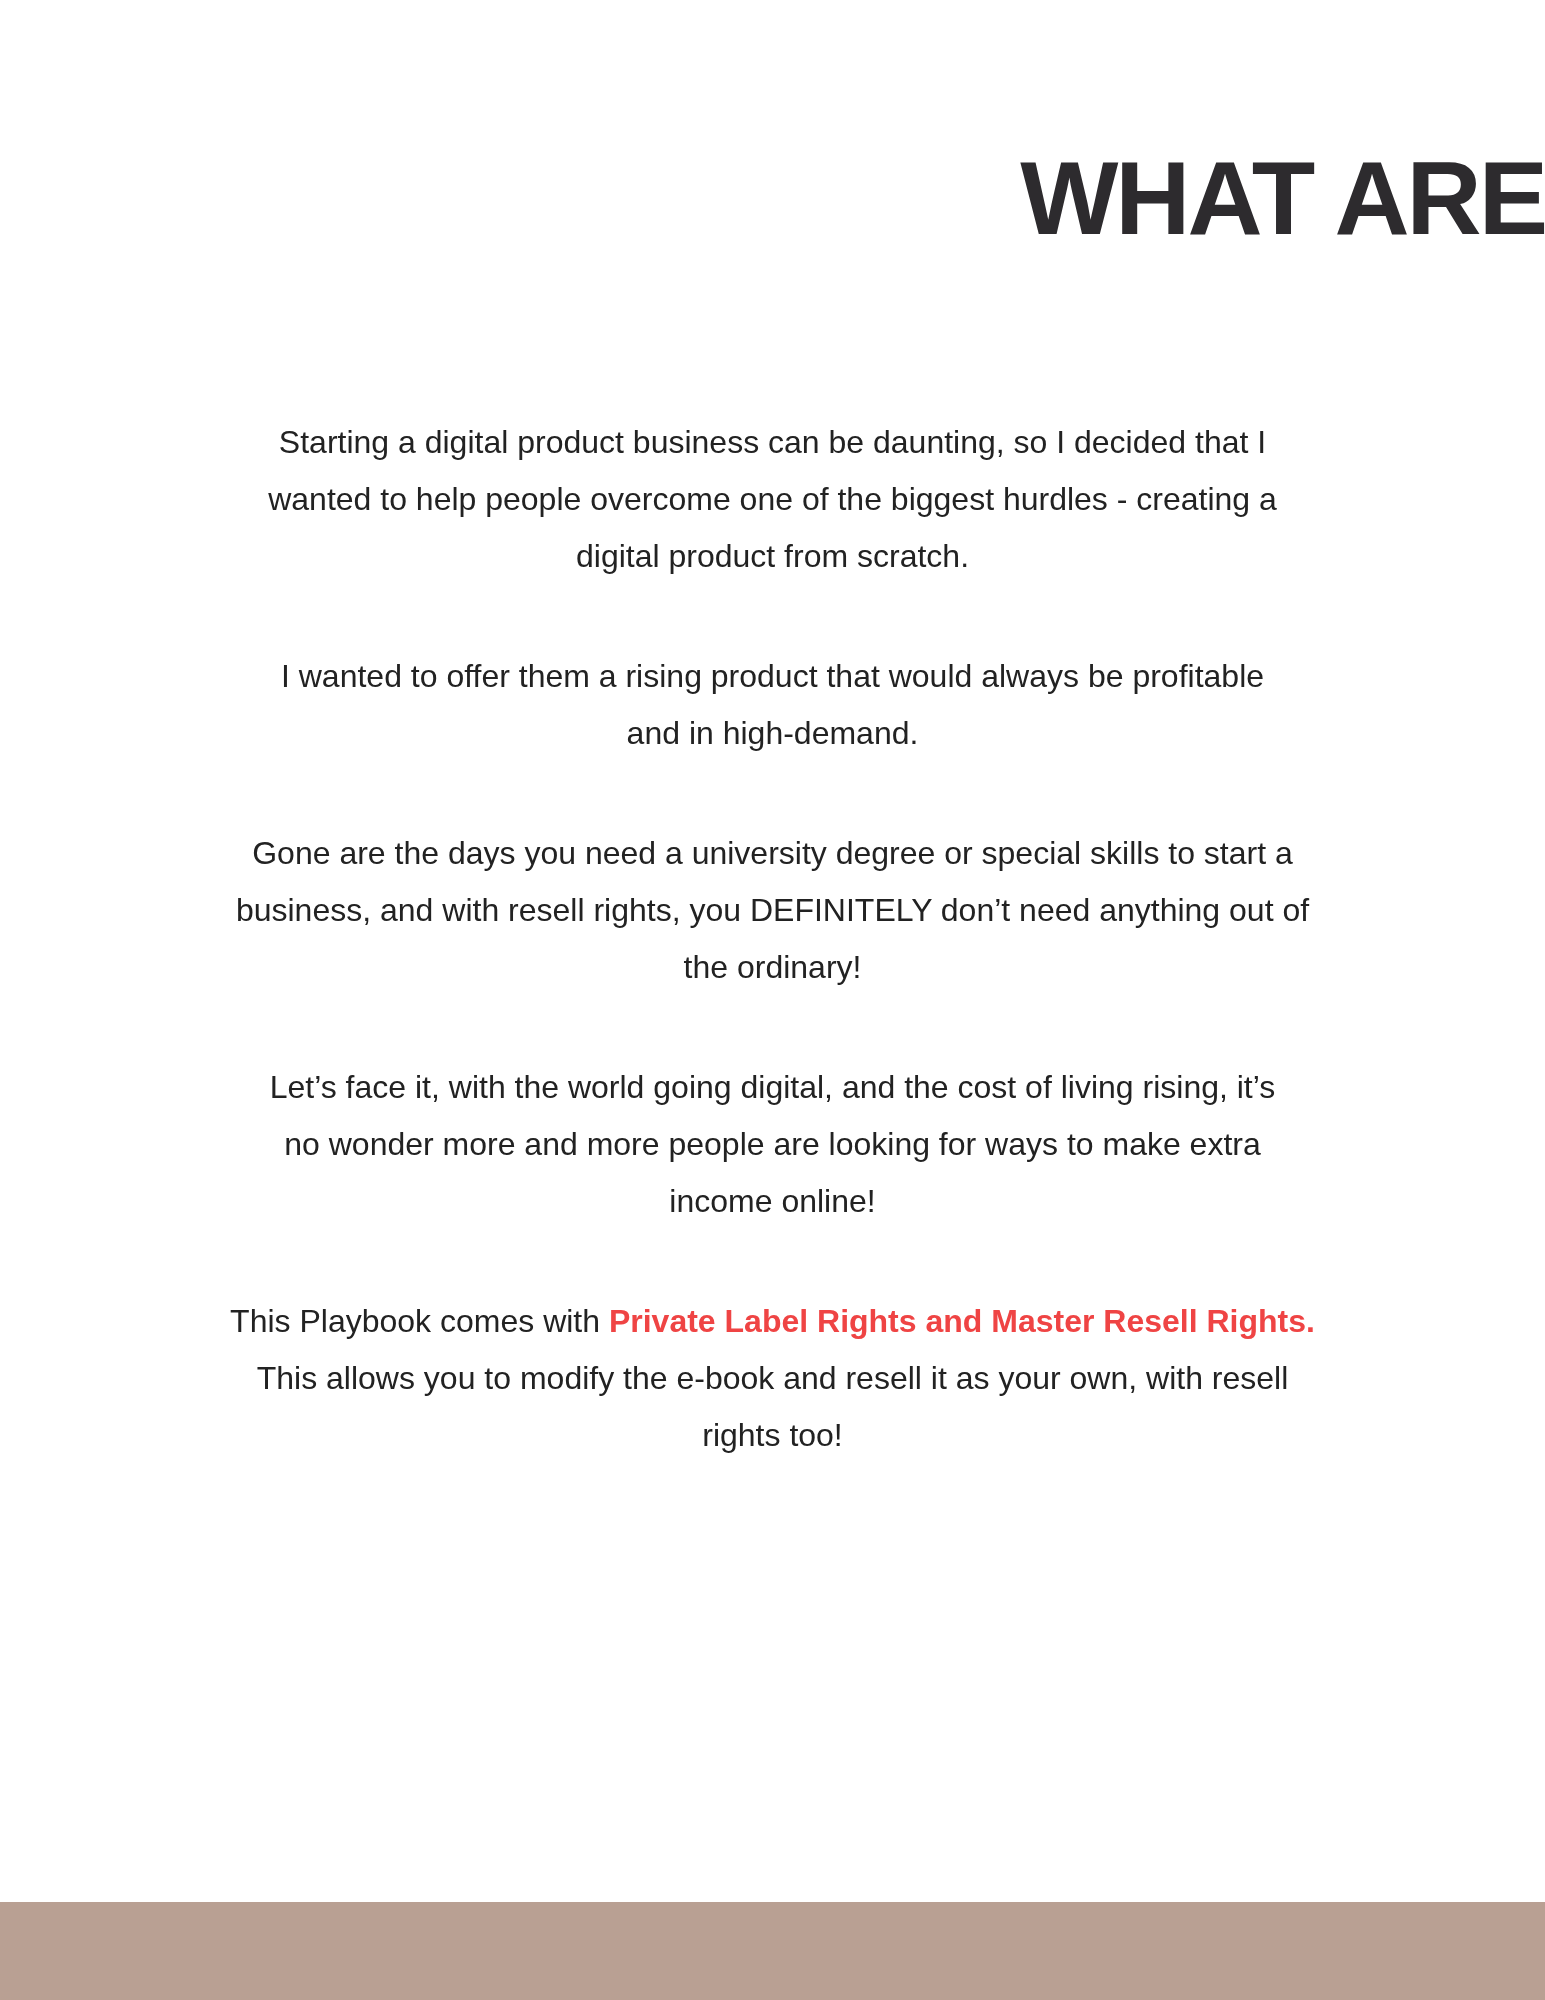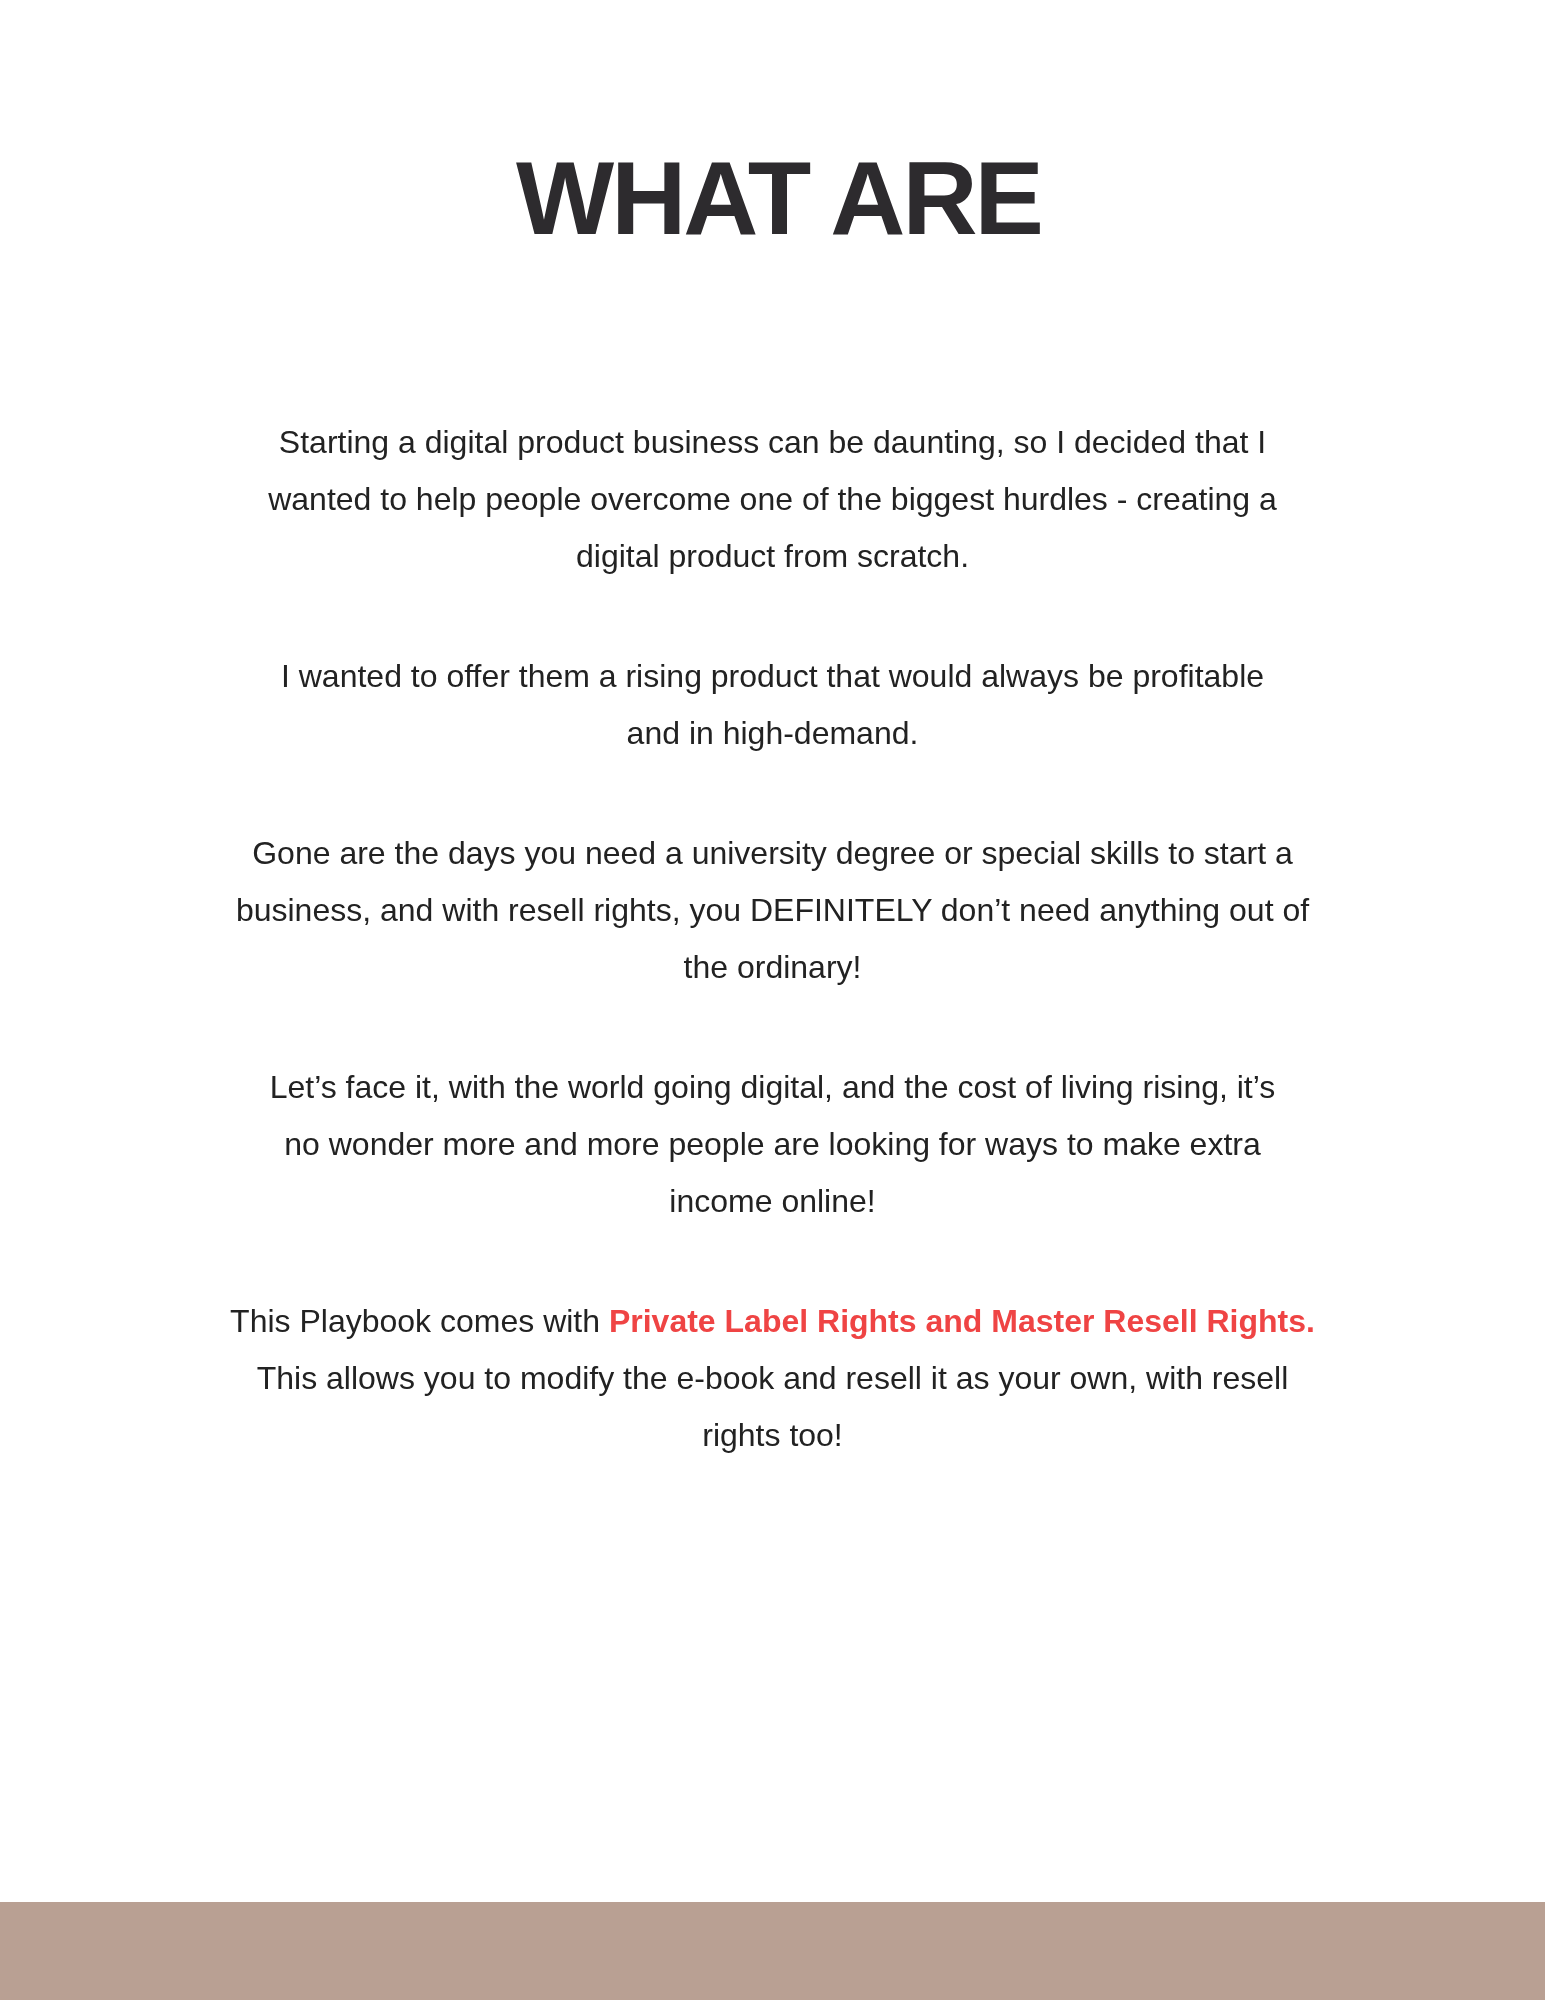--- a/index.html
+++ b/index.html
@@ -13,21 +13,21 @@
     height: 2000px;
     background: #ffffff;
     overflow: hidden;
     font-family: "Liberation Sans", sans-serif;
   }
   .title {
     position: absolute;
     top: 152px;
     left: 12px;
     right: 0;
-    text-align: center;
+    text-align: right;
     color: #2d2b2e;
     font-weight: 700;
     font-size: 104px;
     line-height: 0.9;
   }
   .title-line1 {
     letter-spacing: -3px;
   }
   .title-line2 {
     letter-spacing: -8px;

